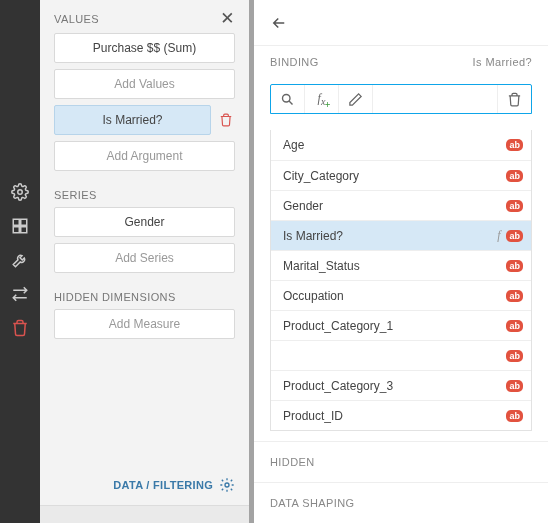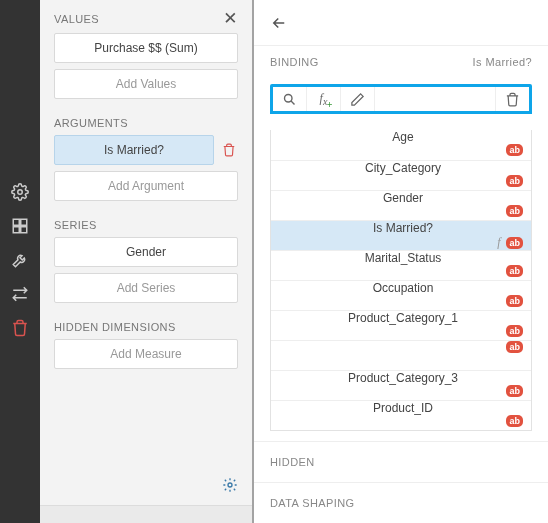--- a/index.html
+++ b/index.html
@@ -2,43 +2,43 @@
 <html><head>
 <meta charset="utf-8">
 <style>
   * { box-sizing: border-box; margin: 0; padding: 0; }
   body { font-family: -apple-system, "Segoe UI", Tahoma, sans-serif; font-size: 12px; color: #444; background: #fff; }
   .app { width: 548px; height: 523px; position: relative; display: flex; background: #fff; box-shadow: 0 4px 16px rgba(0,0,0,0.25); }
   .iconbar { width: 40px; background: #333; display: flex; flex-direction: column; padding-top: 175px; }
   .iconbar .ib { width: 40px; height: 34px; display: flex; align-items: center; justify-content: center; color: #ccc; cursor: pointer; }
   .iconbar .ib.danger { color: #d9534f; }
   .iconbar svg { width: 18px; height: 18px; }
-  .panelL { width: 214px; background: #f3f3f3; border-right: 2px solid #a3a3a3; display: flex; flex-direction: column; overflow: hidden; }
+  .panelL { width: 214px; background: #f3f3f3; border-right: 5px solid #a3a3a3; display: flex; flex-direction: column; overflow: hidden; }
   .panelL .hdr { display: flex; justify-content: space-between; align-items: center; padding: 10px 14px 6px 14px; font-size: 11px; letter-spacing: 0.4px; color: #777; }
   .panelL .closeX { color: #555; cursor: pointer; font-size: 17px; line-height: 1; }
   .panelL .sechdr { font-size: 11px; letter-spacing: 0.4px; color: #777; padding: 12px 14px 6px 14px; }
   .panelL .field { margin: 0 14px 6px 14px; display: flex; align-items: center; gap: 6px; border-radius: 7px; }
   .panelL .box { flex: 1; height: 30px; border: 1px solid #d9d9d9; background: #fff; border-radius: 2px; display: flex; align-items: center; justify-content: center; font-size: 12px; color: #444; cursor: pointer; }
   .panelL .box.add { color: #999; }
   .panelL .box.sel { background: #d6e8f6; border-color: #b7d4ea; }
   .panelL .del { width: 18px; color: #d9534f; cursor: pointer; display: flex; align-items: center; justify-content: center; }
   .panelL .del svg { width: 14px; height: 14px; }
   .panelL .footer { margin-top: auto; padding: 12px 14px; display: flex; align-items: center; justify-content: flex-end; gap: 6px; font-size: 11px; font-weight: bold; letter-spacing: 0.3px; color: #3a79a8; }
   .panelL .footer svg { width: 16px; height: 16px; stroke: #3a79a8; }
   .panelL .btm { height: 18px; background: #eaeaea; border-top: 1px solid #dcdcdc; }
   .panelR { flex: 1; background: #fff; display: flex; flex-direction: column; overflow: hidden; }
   .panelR .back { padding: 14px 16px 10px 16px; }
   .panelR .back svg { width: 18px; height: 18px; stroke: #555; cursor: pointer; }
   .panelR .bhdr { display: flex; justify-content: space-between; align-items: center; padding: 10px 16px; font-size: 11px; letter-spacing: 0.4px; color: #888; border-top: 1px solid #eee; }
-  .panelR .tools { margin: 6px 16px 16px 16px; border: 3px solid #0ea5e9; border-radius: 2px 2px 0 0; height: 48px; display: flex; align-items: center; }
+  .panelR .tools { margin: 6px 16px 16px 16px; border: 1px solid #0ea5e9; border-radius: 2px 2px 0 0; height: 48px; display: flex; align-items: center; }
   .panelR .tools .tool { width: 34px; height: 100%; display: flex; align-items: center; justify-content: center; cursor: pointer; color: #666; border-right: 1px solid #eee; }
   .panelR .tools .spacer { flex: 1; }
   .panelR .tools svg { width: 15px; height: 15px; }
   .panelR .list { margin: 0 16px 10px 16px; border: 1px solid #e2e2e2; border-top: none; }
-  .panelR .row { height: 30px; display: flex; align-items: center; padding: 0 8px 0 12px; border-top: 1px solid #eee; font-size: 12px; color: #444; cursor: pointer; flex-direction: column; }
+  .panelR .row { height: 30px; display: flex; align-items: center; padding: 0 8px 0 12px; border-top: 1px solid #eee; font-size: 12px; color: #444; cursor: pointer; }
   .panelR .row:first-child { border-top: none; }
   .panelR .row.sel { background: #d6e8f6; }
   .panelR .row .fx { color: #999; font-style: italic; margin-right: 6px; font-family: Georgia, serif; }
   .panelR .row .tag { background: #e2523f; color: #fff; font-size: 9px; font-weight: bold; padding: 1px 3px; border-radius: 5px; margin-left: auto; }
   .panelR .secfoot { padding: 14px 16px; font-size: 11px; letter-spacing: 0.4px; color: #888; border-top: 1px solid #eee; }
   .fxplus { position: relative; font-family: Georgia, serif; font-style: italic; }
   .fxplus .plus { position: absolute; right: -5px; bottom: -3px; font-size: 10px; font-style: normal; color: #3a9a3a; font-weight: bold; }
 </style>
 </head>
 <body>
@@ -82,21 +82,20 @@
       <span>VALUES</span>
       <span class="closeX">✕</span>
     </div>
     <div class="field">
         <div class="box">Purchase $$ (Sum)</div>
       </div>
     <div class="field">
         <div class="box add">Add Values</div>
       </div>
 
-    <div class="sechdr">ARGUMENTS</div>
     <div class="field">
       <div class="box sel">Is Married?</div>
       <div class="del">
           <svg viewBox="0 0 24 24" fill="none" stroke="currentColor" stroke-width="2">
             <path d="M3 6h18M8 6V4a2 2 0 0 1 2-2h4a2 2 0 0 1 2 2v2M19 6l-1 14a2 2 0 0 1-2 2H8a2 2 0 0 1-2-2L5 6"></path>
           </svg>
         </div>
     </div>
     <div class="field">
         <div class="box add">Add Argument</div>
@@ -110,20 +109,21 @@
         <div class="box add">Add Series</div>
       </div>
 
     <div class="sechdr">HIDDEN DIMENSIONS</div>
 
     <div class="field">
         <div class="box add">Add Measure</div>
       </div>
 
     <div class="footer">
+      <span>DATA / FILTERING</span>
       <svg viewBox="0 0 24 24" fill="none" stroke-width="2">
           <circle cx="12" cy="12" r="3"></circle>
           <path d="M12 2v3M12 19v3M4.2 4.2l2.1 2.1M17.7 17.7l2.1 2.1M2 12h3M19 12h3M4.2 19.8l2.1-2.1M17.7 6.3l2.1-2.1"></path>
         </svg>
     </div>
     <div class="btm"></div>
   </div>
 
   <div class="panelR">
     <div class="back">

